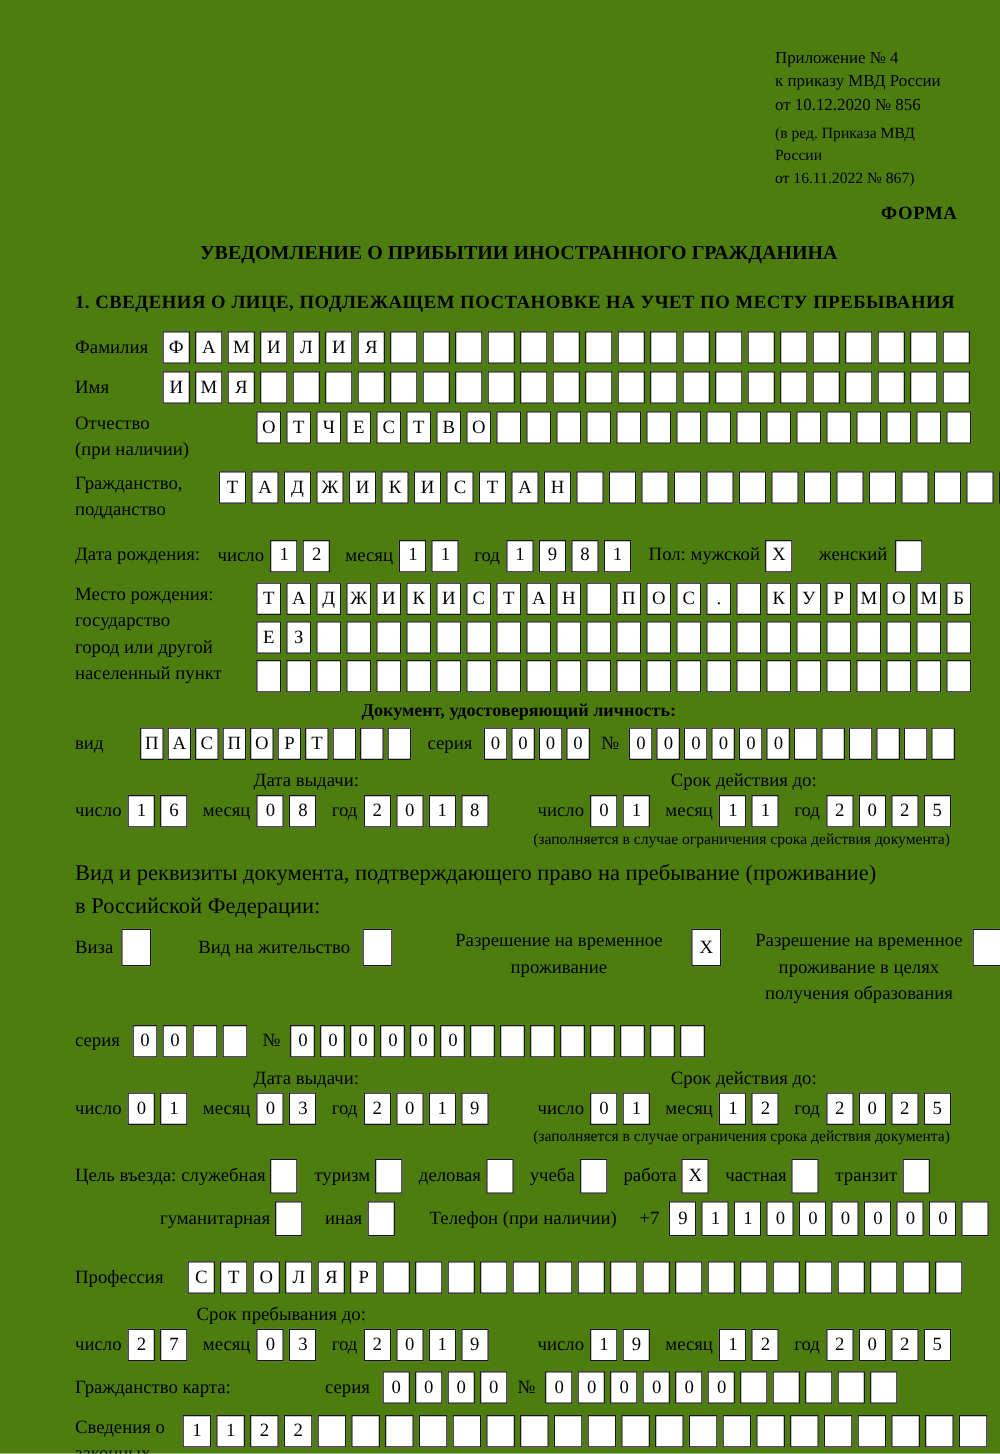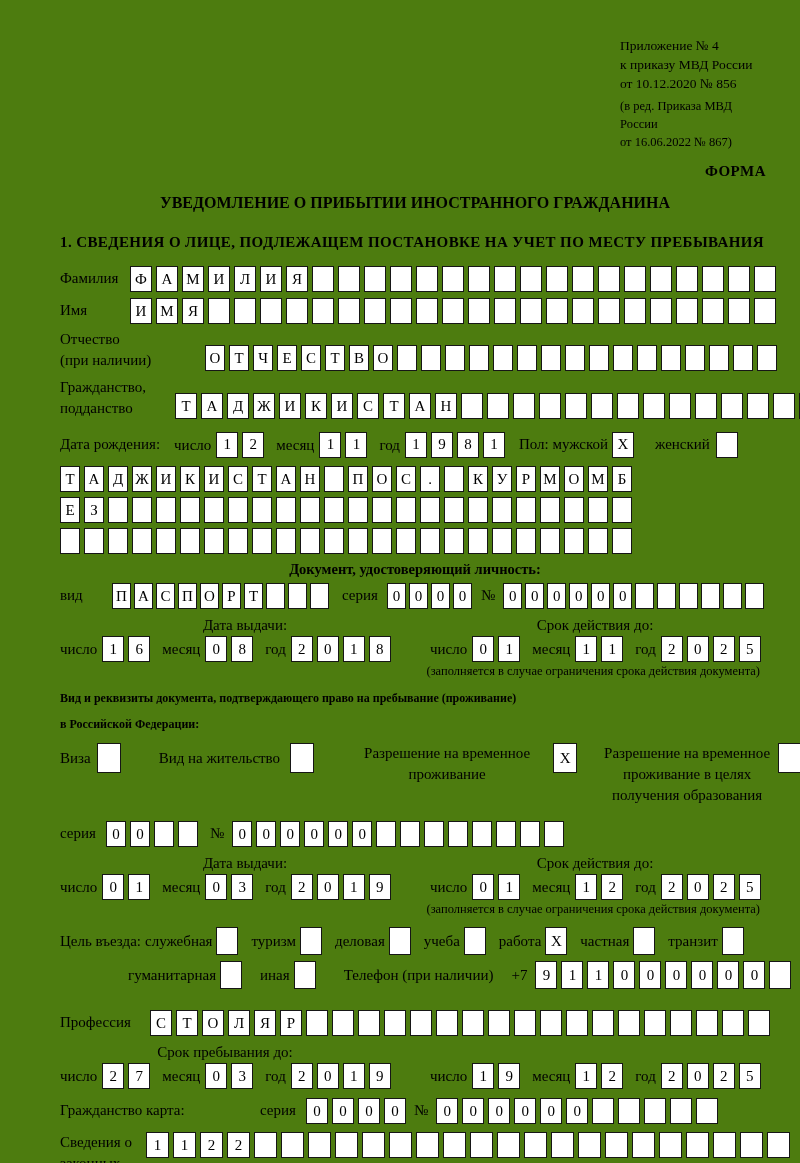--- a/index.html
+++ b/index.html
@@ -8,36 +8,36 @@
     padding:36px 30px 0 60px;
     font-family:"Liberation Serif","DejaVu Serif",serif;
     color:#000;background:#4d7c0f;overflow:hidden;position:relative;
   }
   .appendix{margin-left:560px;font-size:13.5px;line-height:19px;}
   .revision{margin-left:560px;font-size:12.5px;line-height:18px;margin-top:4px;}
   .forma{text-align:right;font-weight:bold;font-size:15px;margin-top:12px;padding-right:4px;letter-spacing:.5px;}
   .title{text-align:center;font-weight:bold;font-size:16px;line-height:22px;margin-top:12px;}
   .blank-line{display:inline-block;width:56px;border-bottom:2px solid #333;margin-left:10px;vertical-align:baseline;}
   .sheading{font-weight:bold;font-size:15px;margin-top:20px;letter-spacing:.4px;white-space:nowrap;}
-  .frow{display:flex;align-items:flex-end;margin-top:5px;}
+  .frow{display:flex;align-items:flex-start;margin-top:5px;}
   .flabel{font-size:15px;line-height:27px;flex-shrink:0;}
   .mlabel{font-size:15px;line-height:21px;flex-shrink:0;}
   .cells{display:flex;flex-wrap:nowrap;}
   .cellcol .cells{margin-bottom:5px;}
   .cell{display:inline-flex;align-items:center;justify-content:center;
     width:22px;height:26px;border:1.6px solid #161616;box-sizing:border-box;
     margin-right:4px;font-size:15px;background:#fff;flex-shrink:0;}
   .md .cell{width:20px;}
   .sm .cell{width:19px;margin-right:3px;}
   .lgx .cell{width:23px;}
   .cbl .cell{width:24px;height:30px;}
   .pcb .cell{width:22px;height:28px;}
   .dlab{font-size:15px;line-height:26px;margin-right:5px;white-space:nowrap;}
   .dgroup{display:flex;align-items:flex-start;}
-  .plain{font-size:12px;line-height:22px;margin-top:8px;font-weight:bold;}
+  .plain{font-size:18px;line-height:22px;margin-top:8px;}
   .center-bold{font-weight:bold;font-size:14.5px;text-align:center;margin-top:8px;}
   .note{font-size:12.5px;text-align:right;margin-top:2px;padding-right:10px;}
   .dates-head{display:flex;margin-top:8px;font-size:15px;}
   .dh-left{width:370px;text-align:center;font-family:Liberation Serif, serif;}
   .dh-right{width:330px;text-align:center;}
   .dates-row{display:flex;margin-top:2px;}
   .dcol-left{width:370px;display:flex;}
   .dcol-right{display:flex;}
   .res-opts{display:flex;align-items:flex-start;font-size:15px;margin-top:8px;}
   .opt{display:flex;align-items:flex-start;}
@@ -55,21 +55,21 @@
 
 <div class="page">
 
   <div class="appendix">
       <div>Приложение № 4</div>
       <div>к приказу МВД России</div>
       <div>от 10.12.2020 № 856</div>
     </div>
   <div class="revision">
       <div>(в ред. Приказа МВД России</div>
-      <div>от 16.06.2022 № 867)</div>
+      <div>от 16.11.2022 № 867)</div>
     </div>
   <div class="forma">ФОРМА</div>
 
   <div class="title">
     <div>УВЕДОМЛЕНИЕ О ПРИБЫТИИ ИНОСТРАННОГО ГРАЖДАНИНА</div>
   </div>
 
   <div class="sheading">1. СВЕДЕНИЯ О ЛИЦЕ, ПОДЛЕЖАЩЕМ ПОСТАНОВКЕ НА УЧЕТ ПО МЕСТУ ПРЕБЫВАНИЯ</div>
 
   <div class="frow" style="margin-top:14px;">
@@ -220,20 +220,26 @@
     <span class="checkwrap" data-check="birth.male_checked">
         <span class="cell">X</span>
       </span>
     <span class="flabel" style="margin-left:8px;margin-right:6px;">женский</span>
     <span class="checkwrap" data-check="birth.female_checked">
         <span class="cell"></span>
       </span>
   </div>
 
   <div class="frow" style="margin-top:8px;">
+    <span class="mlabel" style="width:145px;">
+        <div>Место рождения:</div>
+        <div>государство</div>
+        <div>город или другой</div>
+        <div>населенный пункт</div>
+      </span>
     <span class="cellcol md">
       <span class="cells">
           <span class="cell">Т</span>
           <span class="cell">А</span>
           <span class="cell">Д</span>
           <span class="cell">Ж</span>
           <span class="cell">И</span>
           <span class="cell">К</span>
           <span class="cell">И</span>
           <span class="cell">С</span>

